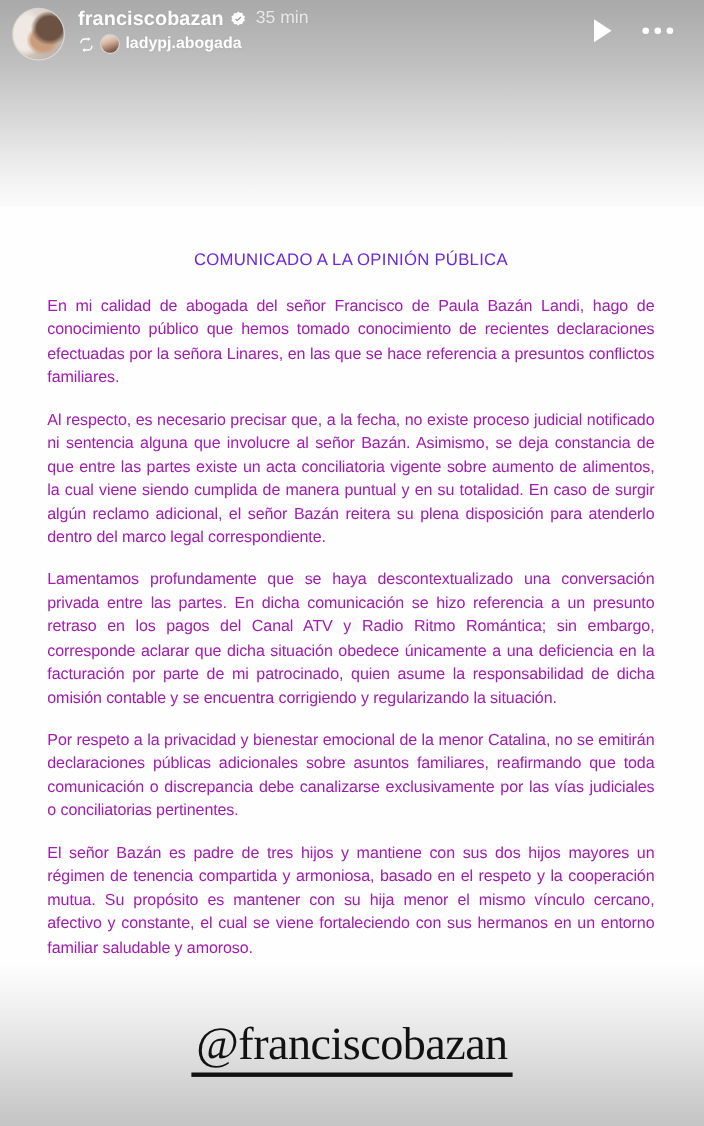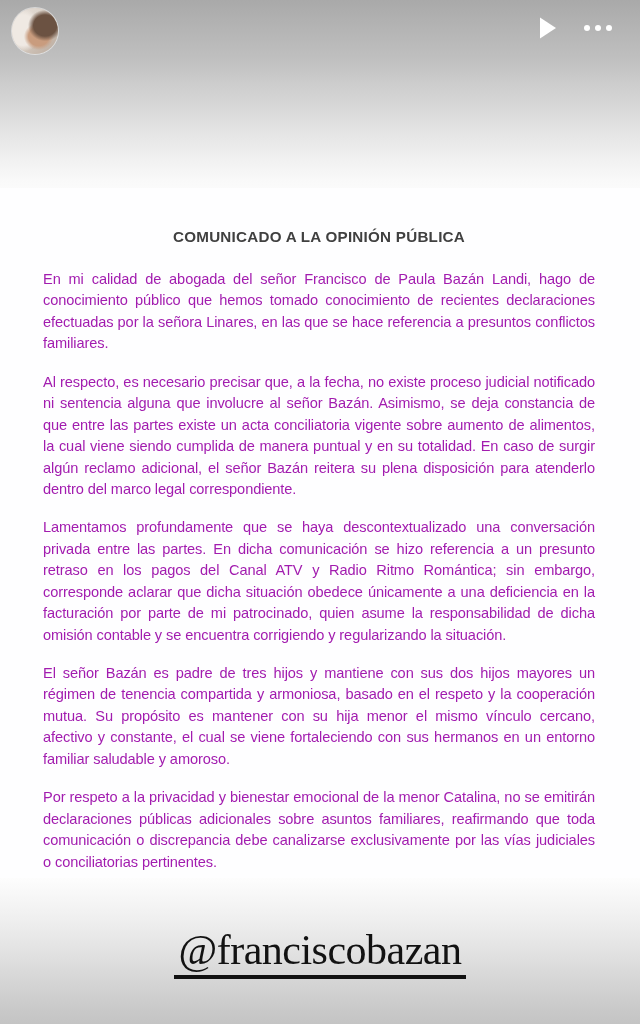--- a/index.html
+++ b/index.html
@@ -169,22 +169,22 @@
     top: 188px;
     width: 640px;
     height: 690px;
     background: #fefeff;
     padding: 40px 45px 0 43px;
   }
 
   .doc-title {
     text-align: center;
     font-size: 15.2px;
-    font-weight: 700;
-    color: #404040;
+    font-weight: 400;
+    color: #6d28d9;
     letter-spacing: 0.25px;
     margin-bottom: 24px;
   }
 
   .doc p {
     font-size: 14.6px;
     line-height: 1.47;
     color: #a21caf;
     text-align: justify;
     margin-bottom: 17px;
@@ -249,42 +249,70 @@
 <div id="story">
 
   <div class="top-band"></div>
 
   <div class="header">
 
     <div class="avatar">
       <div class="av-bg"></div>
     </div>
 
+    <div class="head-text">
+
+      <div class="line1">
+        <span class="username">franciscobazan</span>
+
+        <svg class="verified" viewBox="0 0 24 24">
+          <path fill="#ffffff" d="M12 0.8l2.6 2.2 3.4-.3.9 3.3 3 1.7-1.1 3.2 1.1 3.2-3 1.7-.9 3.3-3.4-.3L12 21.2 9.4 19l-3.4.3-.9-3.3-3-1.7 1.1-3.2L2.1 7.9l3-1.7.9-3.3 3.4.3z"></path>
+          <path fill="#9a9a9a" d="M10.7 15.3l-3.2-3.2 1.3-1.3 1.9 1.9 4.6-4.6 1.3 1.3z"></path>
+        </svg>
+
+        <span class="timestamp">35 min</span>
+      </div>
+
+      <div class="line2">
+        <svg class="repost-icon" viewBox="0 0 24 24">
+          <g fill="none" stroke="#ffffff" stroke-width="2" stroke-linecap="round" stroke-linejoin="round">
+            <path d="M4 9.5A5.5 5.5 0 0 1 9.5 4H16"></path>
+            <path d="M20 14.5A5.5 5.5 0 0 1 14.5 20H8"></path>
+          </g>
+          <path fill="#ffffff" d="M14 1.2l4 2.8-4 2.8z"></path>
+          <path fill="#ffffff" d="M10 22.8l-4-2.8 4-2.8z"></path>
+        </svg>
+
+        <span class="mini-avatar"></span>
+
+        <span class="collab-name">ladypj.abogada</span>
+      </div>
+    </div>
 
     <div class="head-actions">
       <svg class="play-btn" viewBox="0 0 20 24">
         <path fill="#ffffff" d="M2 1.5 L18 12 L2 22.5 Z"></path>
       </svg>
       <span class="more-btn">
         <i></i>
         <i></i>
         <i></i>
       </span>
     </div>
   </div>
 
   <div class="doc">
 
     <div class="doc-title">COMUNICADO A LA OPINIÓN PÚBLICA</div>
 
     <p>En mi calidad de abogada del señor Francisco de Paula Bazán Landi, hago de conocimiento público que hemos tomado conocimiento de recientes declaraciones efectuadas por la señora Linares, en las que se hace referencia a presuntos conflictos familiares.</p>
     <p>Al respecto, es necesario precisar que, a la fecha, no existe proceso judicial notificado ni sentencia alguna que involucre al señor Bazán. Asimismo, se deja constancia de que entre las partes existe un acta conciliatoria vigente sobre aumento de alimentos, la cual viene siendo cumplida de manera puntual y en su totalidad. En caso de surgir algún reclamo adicional, el señor Bazán reitera su plena disposición para atenderlo dentro del marco legal correspondiente.</p>
     <p>Lamentamos profundamente que se haya descontextualizado una conversación privada entre las partes. En dicha comunicación se hizo referencia a un presunto retraso en los pagos del Canal ATV y Radio Ritmo Romántica; sin embargo, corresponde aclarar que dicha situación obedece únicamente a una deficiencia en la facturación por parte de mi patrocinado, quien asume la responsabilidad de dicha omisión contable y se encuentra corrigiendo y regularizando la situación.</p>
+    <p>Por respeto a la privacidad y bienestar emocional de la menor Catalina, no se emitirán declaraciones públicas adicionales sobre asuntos familiares, reafirmando que toda comunicación o discrepancia debe canalizarse exclusivamente por las vías judiciales o conciliatorias pertinentes.</p>
     <p>El señor Bazán es padre de tres hijos y mantiene con sus dos hijos mayores un régimen de tenencia compartida y armoniosa, basado en el respeto y la cooperación mutua. Su propósito es mantener con su hija menor el mismo vínculo cercano, afectivo y constante, el cual se viene fortaleciendo con sus hermanos en un entorno familiar saludable y amoroso.</p>
-    <p>Por respeto a la privacidad y bienestar emocional de la menor Catalina, no se emitirán declaraciones públicas adicionales sobre asuntos familiares, reafirmando que toda comunicación o discrepancia debe canalizarse exclusivamente por las vías judiciales o conciliatorias pertinentes.</p>
 
     <div class="closing">Atentamente,</div>
 
     <div class="signature">Lady Peña Jiménez</div>
   </div>
 
   <div class="bottom-band"></div>
 
   <div class="handle-wrap">
     <span class="handle">@franciscobazan</span>

